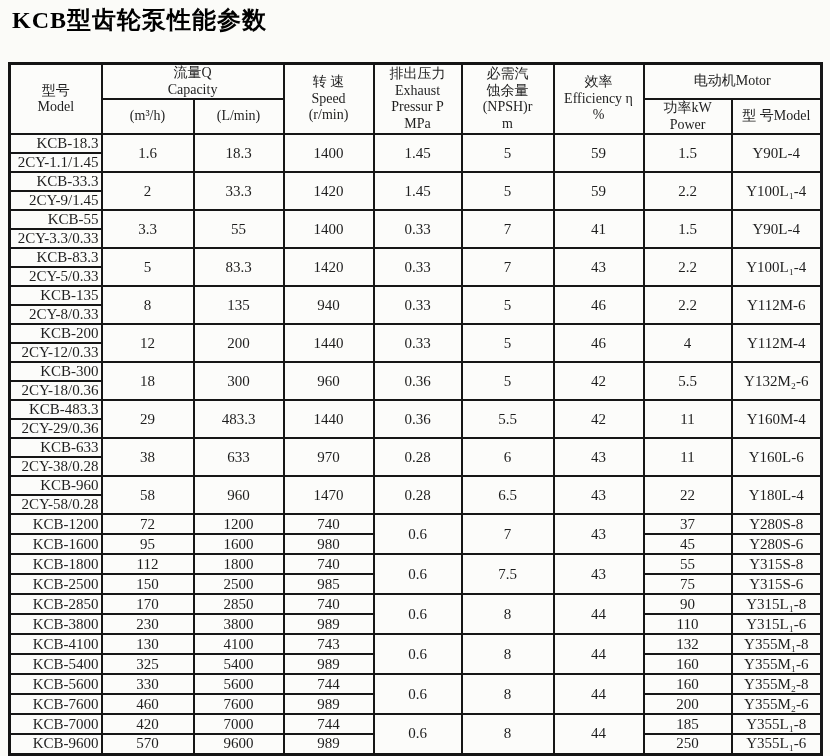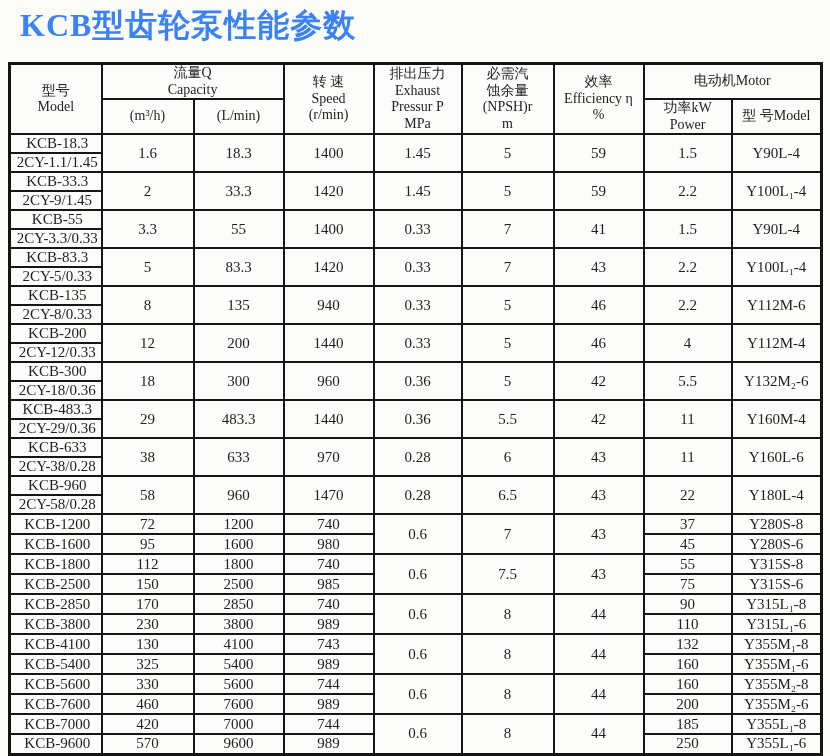--- a/index.html
+++ b/index.html
@@ -6,22 +6,22 @@
   body {
     width: 830px; height: 756px;
     background: #fbfbf8;
     font-family: "Liberation Serif", "DejaVu Serif", serif;
     color: #1e1e1e;
     overflow: hidden;
   }
   .page { position: relative; width: 830px; height: 756px; }
 
   .doc-title {
-    position: absolute; left: 20px; top: 4px;
-    font-size: 32px; font-weight: bold; color: #3b82f6;
+    position: absolute; left: 12px; top: 4px;
+    font-size: 24px; font-weight: bold; color: #000000;
     letter-spacing: 1px; margin: 0;
   }
 
   table.spec {
     position: absolute; left: 8px; top: 62px;
     width: 812px;
     border-collapse: collapse;
     table-layout: fixed;
     border: 3px solid #141414;
     background: #fcfcfa;
@@ -40,21 +40,21 @@
   .spec th {
     font-size: 14px;
     white-space: pre-line;
     line-height: 1.18;
   }
   .spec thead tr.tier1 { height: 32px; }
   .spec thead tr.tier2 { height: 31px; }
   .spec tr.dbl { height: 19px; }
   .spec tr.sgl { height: 20px; font-family: Liberation Serif, serif; }
   .spec td.model-cell {
-    text-align: center;
+    text-align: right;
     padding-left: 5px;
     font-size: 15px;
   }
 </style>
 </head>
 <body>
 
 <div class="page">
   <h1 class="doc-title">KCB型齿轮泵性能参数</h1>
 

